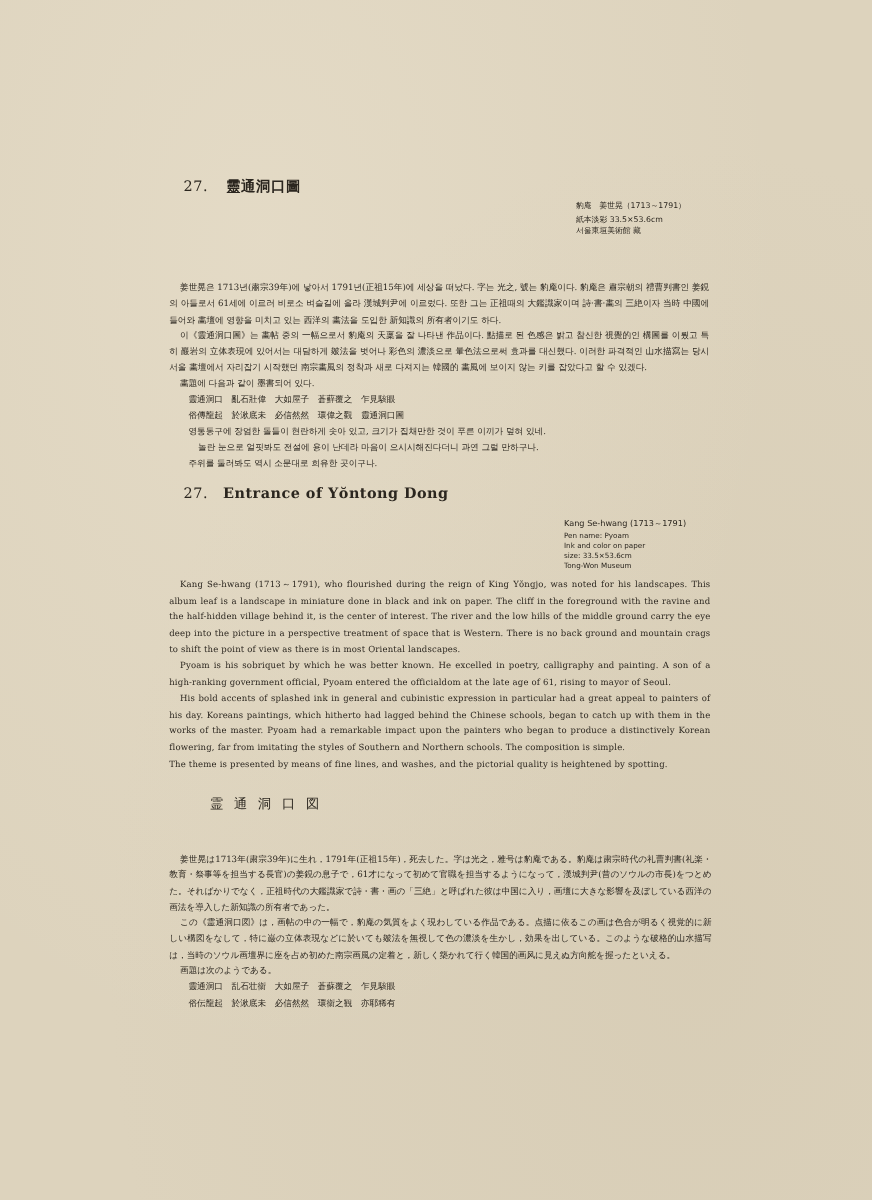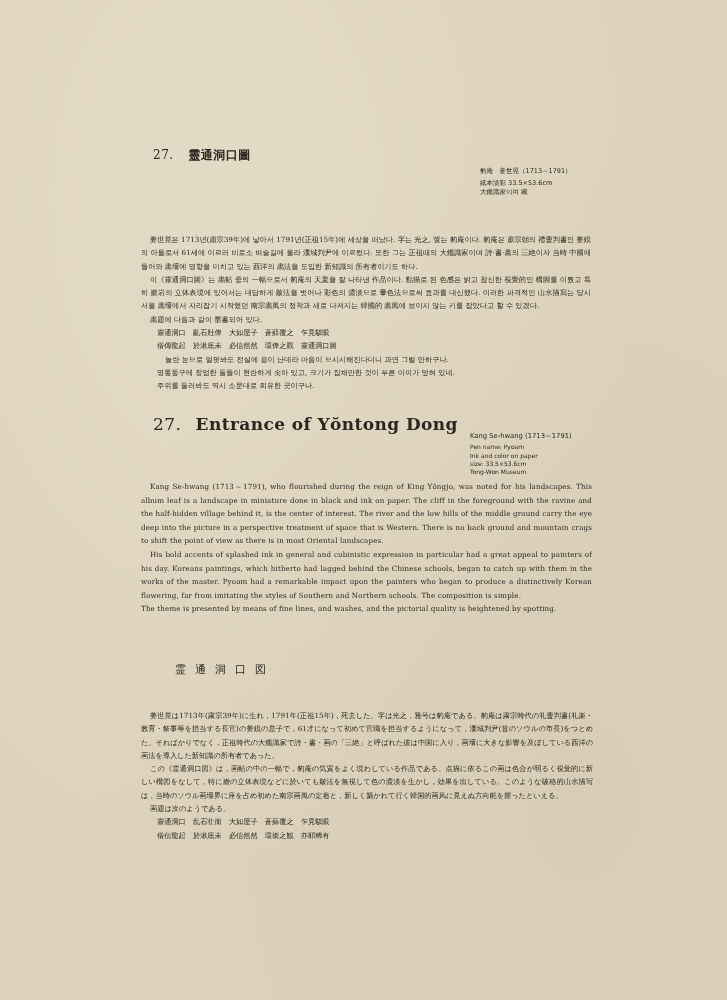--- a/index.html
+++ b/index.html
@@ -47,22 +47,22 @@
     text-align: justify;
     margin-top: 24px;
   }
   .kr-body p { margin: 0; }
   .indent { text-indent: 9px; }
   .poem { padding-left: 16px; word-spacing: 6px; }
   .kr-trans { padding-left: 16px; }
 
   
   .en-title {
-    left: 153px; top: 414px;
-    font-size: 17px;
+    left: 153px; top: 404px;
+    font-size: 12px;
     font-weight: bold;
     letter-spacing: 0.4px;
   }
   .en-title .num { font-weight: normal; margin-right: 8px; }
   .en-meta {
     left: 470px; top: 432px;
     font-family: "DejaVu Sans", sans-serif;
     font-size: 6px;
     line-height: 8.3px;
   }
@@ -98,49 +98,50 @@
 <div class="page">
 
   <div class="abs kr-title">
     <span class="num">27.</span>
     <span>靈通洞口圖</span>
   </div>
 
   <div class="abs kr-meta">
     <div class="artist">豹庵　姜世晃（1713～1791）</div>
     <div>紙本淡彩 33.5×53.6cm</div>
-    <div>大鑑識家이며 藏</div>
+    <div>서울東垣美術館 藏</div>
   </div>
 
   <div class="abs kr-body">
     <p class="indent">姜世晃은 1713년(肅宗39年)에 낳아서 1791년(正祖15年)에 세상을 떠났다. 字는 光之, 號는 豹庵이다. 豹庵은 肅宗朝의 禮曹判書인 姜鋧의 아들로서 61세에 이르러 비로소 벼슬길에 올라 漢城判尹에 이르렀다. 또한 그는 正祖때의 大鑑識家이며 詩·書·畵의 三絶이자 当時 中國에 들어와 畵壇에 영향을 미치고 있는 西洋의 畵法을 도입한 新知識의 所有者이기도 하다.</p>
     <p class="indent">이《靈通洞口圖》는 畵帖 중의 一幅으로서 豹庵의 天稟을 잘 나타낸 作品이다. 點描로 된 色感은 밝고 참신한 視覺的인 構圖를 이뤘고 특히 巖岩의 立体表現에 있어서는 대담하게 皴法을 벗어나 彩色의 濃淡으로 暈色法으로써 효과를 대신했다. 이러한 파격적인 山水描寫는 당시 서울 畵壇에서 자리잡기 시작했던 南宗畵風의 정착과 새로 다져지는 韓國的 畵風에 보이지 않는 키를 잡았다고 할 수 있겠다.</p>
     <p class="indent">畵題에 다음과 같이 墨書되어 있다.</p>
     <p class="poem">靈通洞口　亂石壯偉　大如屋子　蒼蘚覆之　乍見駭眼</p>
     <p class="poem">俗傳龍起　於湫底未　必信然然　環偉之觀　靈通洞口圖</p>
+    <p class="kr-trans">영통동구에 장엄한 돌들이 현란하게 솟아 있고, 크기가 집채만한 것이 푸른 이끼가 덮혀 있네.</p>
     <p class="kr-trans" style="padding-left:24px">놀란 눈으로 얼핏봐도 전설에 용이 난데라 마음이 으시시해진다더니 과연 그럴 만하구나.</p>
-    <p class="kr-trans">영통동구에 장엄한 돌들이 현란하게 솟아 있고, 크기가 집채만한 것이 푸른 이끼가 덮혀 있네.</p>
     <p class="kr-trans">주위를 둘러봐도 역시 소문대로 희유한 곳이구나.</p>
   </div>
 
   <div class="abs en-title">
     <span class="num">27.</span>
     <span>Entrance of Yŏntong Dong</span>
   </div>
 
   <div class="abs en-meta">
     <div class="artist">Kang Se-hwang (1713～1791)</div>
     <div>Pen name:  Pyoam</div>
     <div>Ink and color on paper</div>
     <div>size:  33.5×53.6cm</div>
     <div>Tong-Won Museum</div>
   </div>
 
   <div class="abs en-body">
     <p class="indent">Kang Se-hwang (1713～1791), who flourished during the reign of King Yŏngjo,  was noted for his landscapes. This album leaf is a landscape in miniature done in black and ink on paper. The cliff in the foreground with the ravine and the half-hidden village behind it, is the center of interest. The river and the low hills of the middle ground carry the eye deep into the picture in a perspective treatment of space that is Western. There is no back ground and mountain crags to shift the point of view as there is in most Oriental landscapes.</p>
+    <p class="indent">Pyoam is his sobriquet by which he was better known. He excelled in poetry, calligraphy and painting. A son of a high-ranking government official, Pyoam entered the officialdom at the late age of 61, rising to mayor of Seoul.</p>
     <p class="indent">His bold accents of splashed ink in general and cubinistic expression in particular had a great appeal to painters of his day. Koreans paintings, which hitherto had lagged behind the Chinese schools, began to catch up with them in the works of the master. Pyoam had a remarkable impact upon the painters who began to produce a distinctively Korean flowering, far from imitating the styles of Southern and Northern schools. The composition is simple.</p>
     <p>The theme is presented by means of fine lines, and washes, and the pictorial quality is heightened by spotting.</p>
   </div>
 
   <div class="abs jp-title">霊通洞口図</div>
 
   <div class="abs jp-body">
     <p class="indent">姜世晃は1713年(粛宗39年)に生れ，1791年(正祖15年)，死去した。字は光之，雅号は豹庵である。豹庵は粛宗時代の礼曹判書(礼楽・教育・祭事等を担当する長官)の姜鋧の息子で，61才になって初めて官職を担当するようになって，漢城判尹(昔のソウルの市長)をつとめた。そればかりでなく，正祖時代の大鑑識家で詩・書・画の「三絶」と呼ばれた彼は中国に入り，画壇に大きな影響を及ぼしている西洋の画法を導入した新知識の所有者であった。</p>
     <p class="indent">この《霊通洞口図》は，画帖の中の一幅で，豹庵の気質をよく現わしている作品である。点描に依るこの画は色合が明るく視覚的に新しい構図をなして，特に巌の立体表現などに於いても皴法を無視して色の濃淡を生かし，効果を出している。このような破格的山水描写は，当時のソウル画壇界に座を占め初めた南宗画風の定着と，新しく築かれて行く韓国的画风に見えぬ方向舵を握ったといえる。</p>
     <p class="indent">画題は次のようである。</p>

